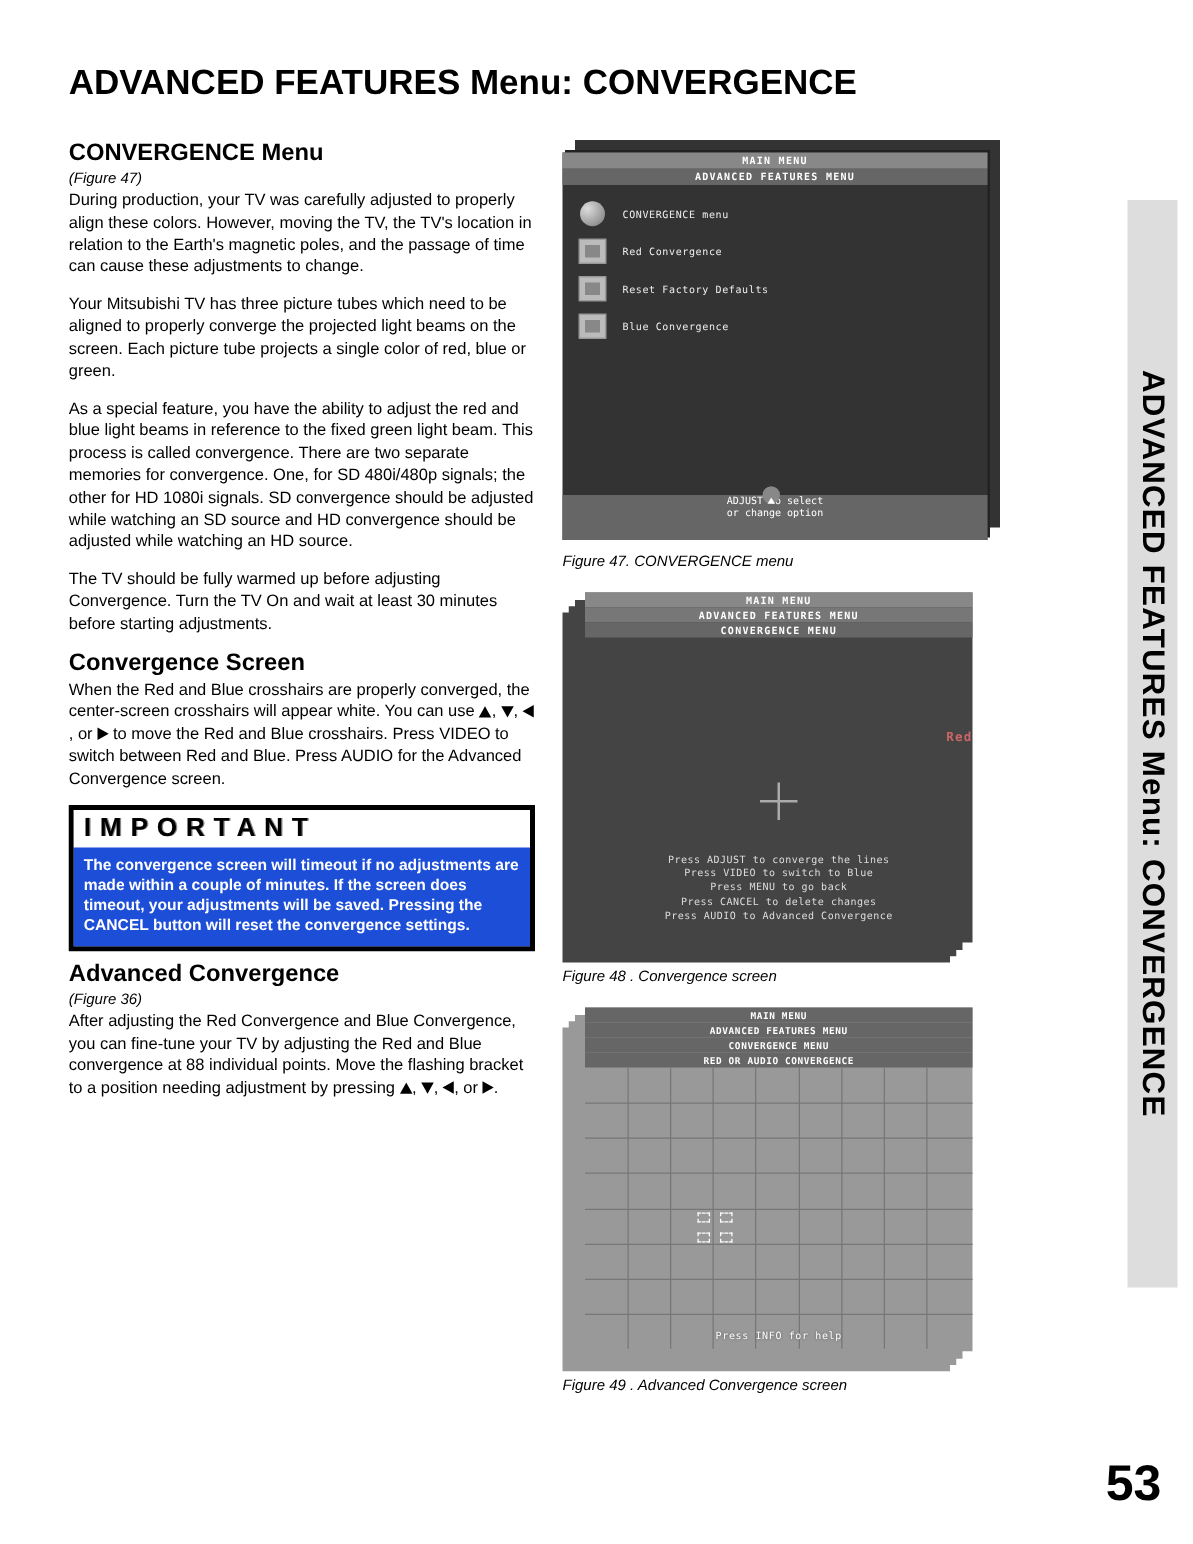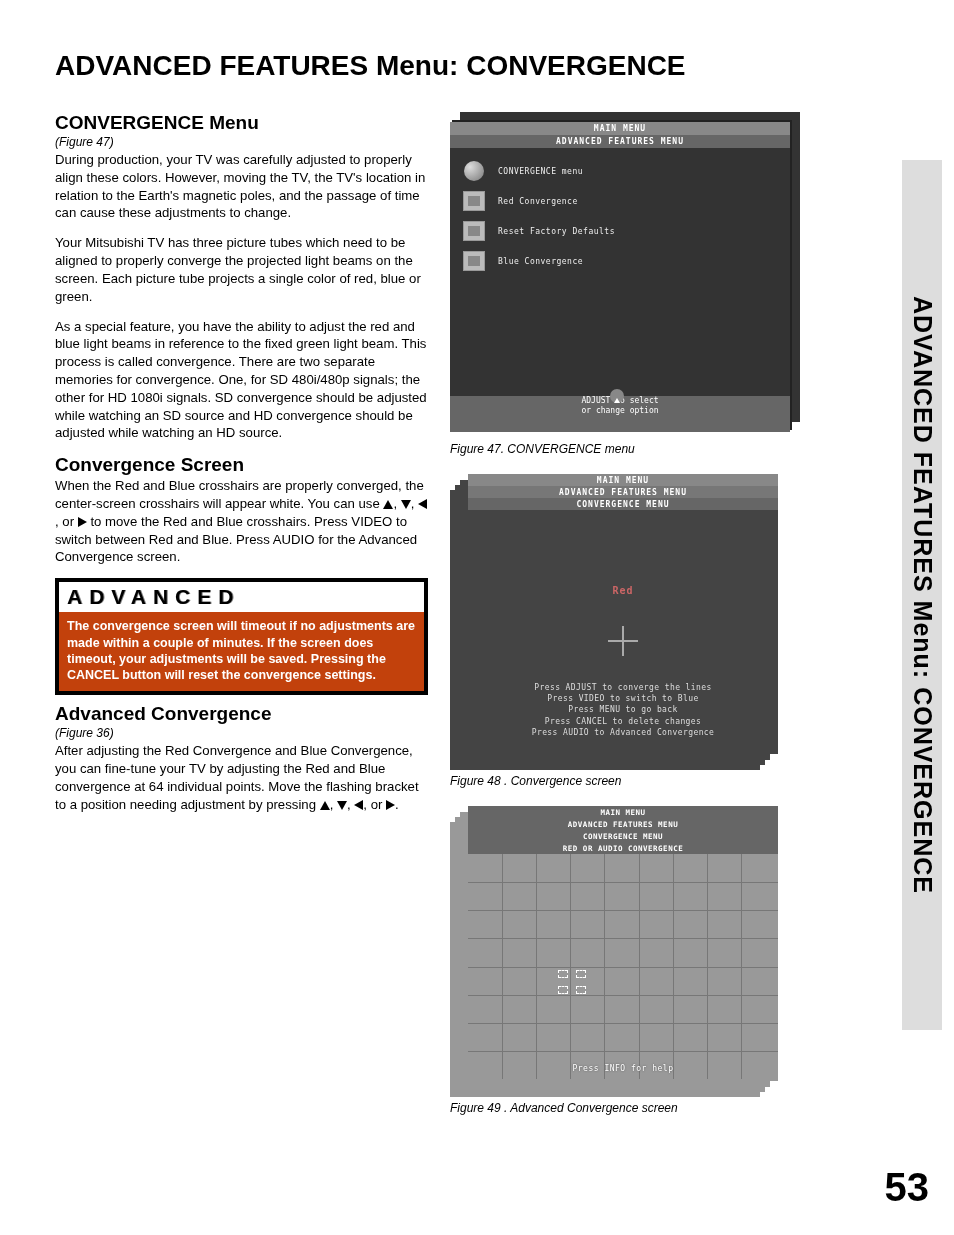--- a/index.html
+++ b/index.html
@@ -18,21 +18,21 @@
   .para { font-size: 13.2px; line-height: 1.35; margin-bottom: 12px; }
 
   .tri { display: inline-block; width: 0; height: 0; vertical-align: -1px; }
   .tri-up { border-left: 5px solid transparent; border-right: 5px solid transparent; border-bottom: 9px solid #000; }
   .tri-down { border-left: 5px solid transparent; border-right: 5px solid transparent; border-top: 9px solid #000; }
   .tri-left { border-top: 5px solid transparent; border-bottom: 5px solid transparent; border-right: 9px solid #000; }
   .tri-right { border-top: 5px solid transparent; border-bottom: 5px solid transparent; border-left: 9px solid #000; }
 
   .important-box { border: 4px solid #000; margin: 6px 0 8px 0; }
   .important-header { background: #fff; font-size: 21px; font-weight: 900; letter-spacing: 7px; padding: 3px 8px; text-align: left; font-family: Arial Black, Arial, sans-serif; text-shadow: 1px 0 #888; }
-  .important-body { background: #c2410c; color: #fff; font-size: 12.5px; font-weight: bold; padding: 6px 8px 8px 8px; line-height: 1.3; }
+  .important-body { background: #1d4ed8; color: #fff; font-size: 12.5px; font-weight: bold; padding: 6px 8px 8px 8px; line-height: 1.3; }
 
   .fig-caption { font-style: italic; font-size: 12px; margin: 5px 0 18px 0; }
 
   
   .fig47 { position: relative; width: 350px; height: 325px; margin-top: 0; }
   .fig47 .layer1 { position: absolute; left: 10px; top: 0; width: 340px; height: 310px; background: #333; }
   .fig47 .layer2 { position: absolute; left: 0; top: 10px; width: 340px; height: 310px; background: #333; box-shadow: 2px -2px 0 #222; }
   .fig47 .hdr1 { background: #888; color: #fff; font: bold 8px monospace; text-align: center; padding: 2px 0; letter-spacing: 1px; }
   .fig47 .hdr2 { background: #666; color: #fff; font: bold 8px monospace; text-align: center; padding: 2px 0; letter-spacing: 1px; }
   .fig47 .menu-body { padding: 12px 0 0 12px; }
@@ -52,21 +52,21 @@
 
   
   .fig48 { position: relative; width: 330px; height: 295px; }
   .fig48 .stack { position: absolute; width: 310px; height: 280px; background: #444; }
   .fig48 .s1 { left: 0; top: 16px; }
   .fig48 .s2 { left: 5px; top: 11px; }
   .fig48 .s3 { left: 10px; top: 6px; }
   .fig48 .s4 { left: 18px; top: 0; }
   .fig48 .hdr { color:#fff; font: bold 8px monospace; text-align: center; padding: 1.5px 0; letter-spacing: 1px; }
   .fig48 .hd-a { background:#888; } .fig48 .hd-b { background:#777; } .fig48 .hd-c { background:#666; }
-  .fig48 .red-label { color:#c66; font: bold 10px monospace; text-align:center; margin-top: 75px; letter-spacing: 1px; }
+  .fig48 .red-label { color:#c66; font: bold 10px monospace; text-align:right; margin-top: 75px; letter-spacing: 1px; }
   .fig48 .cross { position: relative; width: 30px; height: 30px; margin: 30px auto 0; }
   .fig48 .cross::before { content:''; position:absolute; left: 14px; top:0; width:2px; height:30px; background:#aaa; }
   .fig48 .cross::after { content:''; position:absolute; top: 14px; left:0; height:2px; width:30px; background:#aaa; }
   .fig48 .instr { color:#ddd; font: 8px monospace; text-align:center; line-height: 1.4; margin-top: 26px; letter-spacing: 0.4px; }
 
   
   .fig49 { position: relative; width: 330px; height: 290px; }
   .fig49 .stack { position: absolute; width: 310px; height: 275px; background: #999; }
   .fig49 .s1 { left: 0; top: 16px; } .fig49 .s2 { left: 5px; top: 11px; } .fig49 .s3 { left: 10px; top: 6px; } .fig49 .s4 { left: 18px; top: 0; }
   .fig49 .hdr { color:#fff; font: bold 7.5px monospace; text-align:center; padding:1.5px 0; letter-spacing:0.5px; background:#666; }
@@ -85,40 +85,41 @@
 <h1 class="page-title">ADVANCED FEATURES Menu: CONVERGENCE</h1>
 
 <div class="content-wrap">
   <div class="left-col">
 
     <h2 class="h2 first">CONVERGENCE Menu</h2>
     <div class="figref">(Figure 47)</div>
     <p class="para">During production, your TV was carefully adjusted to properly align these colors.  However, moving the TV, the TV's location in relation to the Earth's magnetic poles, and the passage of time can cause these adjustments to change.</p>
     <p class="para">Your Mitsubishi TV has three picture tubes which need to be aligned to properly converge the projected light beams on the screen.  Each picture tube projects a single color of red, blue or green.</p>
     <p class="para">As a special feature, you have the ability to adjust the red and blue light beams in reference to the fixed green light beam. This process is called convergence. There are two separate memories for convergence. One, for SD 480i/480p signals; the other for HD 1080i signals.  SD convergence should be adjusted while watching an SD source and HD convergence should be adjusted while watching an HD source.</p>
+    <p class="para">The TV should be fully warmed up before adjusting Convergence.  Turn the TV On and wait at least 30 minutes before starting adjustments.</p>
 
     <h2 class="h2">Convergence Screen</h2>
     <p class="para">
       <span>When the Red and Blue crosshairs are properly converged, the center-screen crosshairs will appear white.  You can use </span>
       <span class="tri tri-up"></span>, 
       <span class="tri tri-down"></span>, 
       <span class="tri tri-left"></span>, or 
       <span class="tri tri-right"></span>
       <span> to move the Red and Blue crosshairs.  Press VIDEO to switch between Red and Blue.  Press AUDIO for the Advanced Convergence screen.</span>
     </p>
 
     <div class="important-box">
-      <div class="important-header">ADVANCED</div>
+      <div class="important-header">IMPORTANT</div>
       <div class="important-body">The convergence screen will timeout if no adjustments are made within a couple of minutes.  If the screen does timeout, your adjustments will be saved.  Pressing the CANCEL button will reset the convergence settings.</div>
     </div>
 
     <h2 class="h2">Advanced Convergence</h2>
     <div class="figref">(Figure 36)</div>
     <p class="para">
-      <span>After adjusting the Red Convergence and Blue Convergence, you can fine-tune your TV by adjusting the Red and Blue convergence at 64 individual points.  Move the flashing bracket to a position needing adjustment by pressing </span>
+      <span>After adjusting the Red Convergence and Blue Convergence, you can fine-tune your TV by adjusting the Red and Blue convergence at 88 individual points.  Move the flashing bracket to a position needing adjustment by pressing </span>
       <span class="tri tri-up"></span>, 
       <span class="tri tri-down"></span>, 
       <span class="tri tri-left"></span>, or 
       <span class="tri tri-right"></span><span>.</span>
     </p>
   </div>
 
   <div class="right-col">
 
     <div class="fig47">

